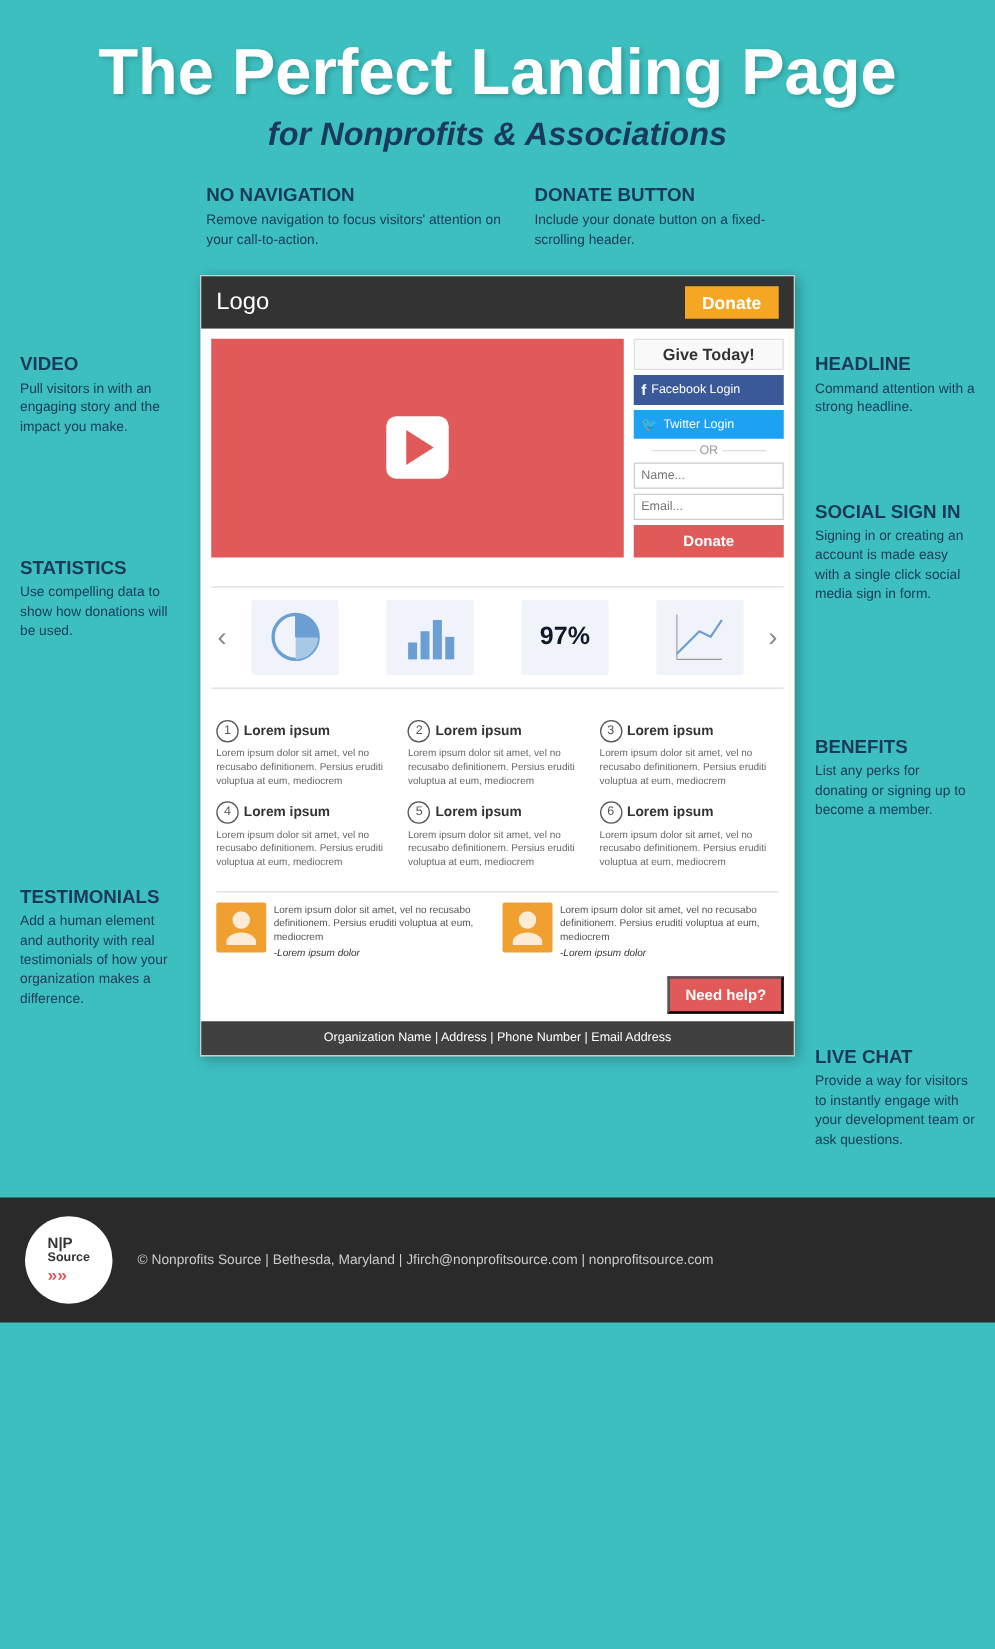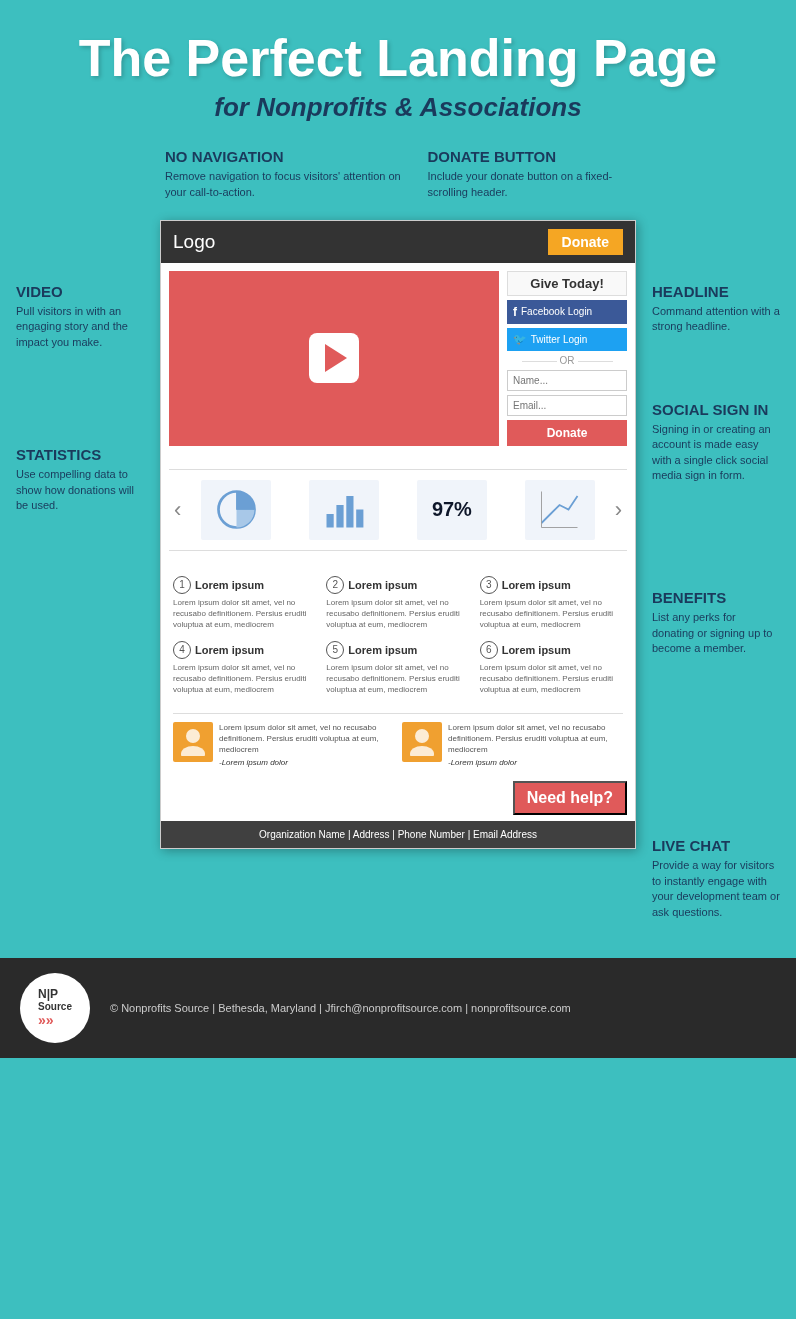--- a/index.html
+++ b/index.html
@@ -386,21 +386,21 @@
     
     .need-help-row {
       display: flex;
       justify-content: flex-end;
       padding: 4px 8px 6px;
       background: white;
     }
     .need-help-btn {
       background: #e05a5a;
       color: white;
-      font-size: 16px;
+      font-size: 12px;
       font-weight: bold;
       padding: 6px 12px;
       cursor: pointer;
     }
 
     
     .mockup-footer {
       background: #404040;
       color: white;
       text-align: center;
@@ -462,20 +462,24 @@
     <div class="annotation">
       <div class="annotation-title">VIDEO</div>
       <div class="annotation-desc">Pull visitors in with an engaging story and the impact you make.</div>
     </div>
     <div style="height: 80px;"></div>
     <div class="annotation">
       <div class="annotation-title">STATISTICS</div>
       <div class="annotation-desc">Use compelling data to show how donations will be used.</div>
     </div>
     <div style="height: 180px;"></div>
+    <div class="annotation">
+      <div class="annotation-title">TESTIMONIALS</div>
+      <div class="annotation-desc">Add a human element and authority with real testimonials of how your organization makes a difference.</div>
+    </div>
   </div>
 
   <div class="center-col">
     <div class="mockup">
 
       <div class="mockup-header">
         <span class="mockup-logo">Logo</span>
         <button class="mockup-donate-btn">Donate</button>
       </div>
 

